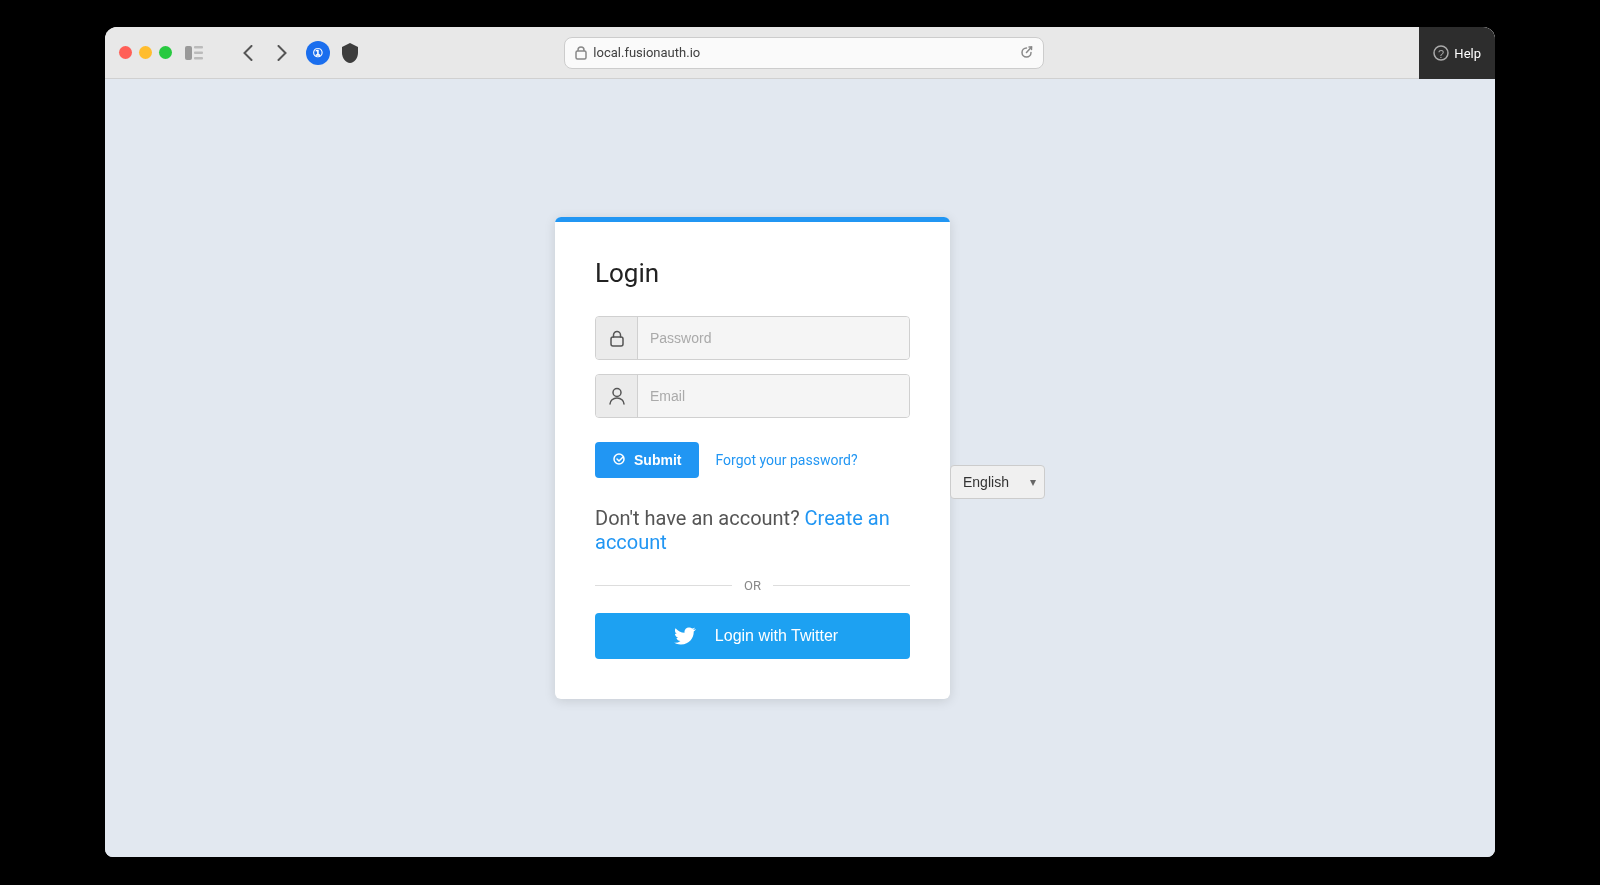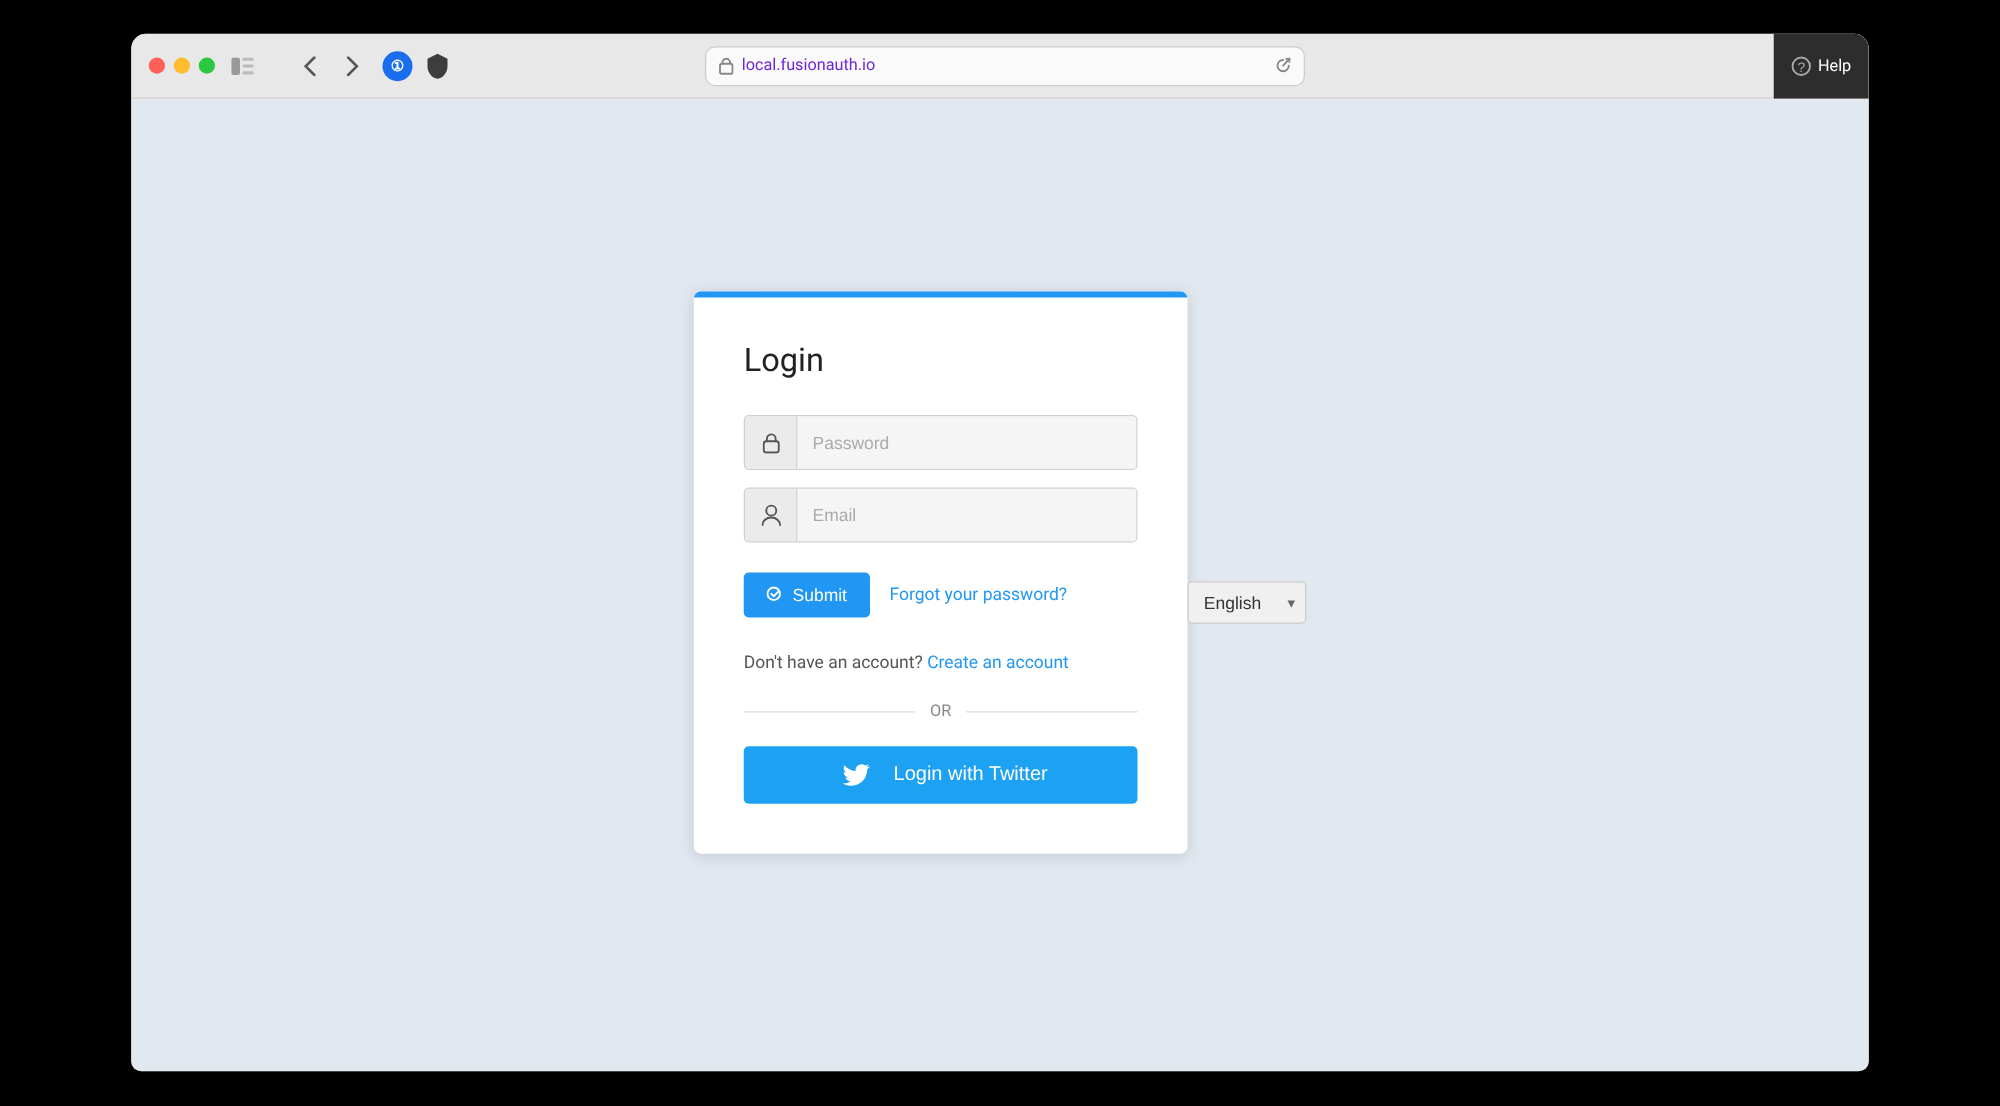--- a/index.html
+++ b/index.html
@@ -92,21 +92,21 @@
       width: 100%;
       height: 32px;
       background: #fafafa;
       border: 1px solid #ccc;
       border-radius: 8px;
       display: flex;
       align-items: center;
       padding: 0 10px;
       gap: 6px;
       font-size: 13px;
-      color: #6d28d9;
+      color: #404040;
     }
 
     .right-controls {
       display: flex;
       gap: 10px;
       align-items: center;
       margin-left: auto;
     }
 
     .help-btn {
@@ -209,36 +209,36 @@
       margin-bottom: 28px;
     }
 
     .submit-btn {
       background: #2196f3;
       color: #fff;
       border: none;
       border-radius: 4px;
       padding: 10px 18px;
       font-size: 14px;
-      font-weight: 400;
+      font-weight: 700;
       cursor: pointer;
       display: flex;
       align-items: center;
       gap: 7px;
     }
 
     .forgot-link {
       color: #2196f3;
       font-size: 14px;
       text-decoration: none;
       cursor: pointer;
     }
 
     .register-text {
-      font-size: 14px;
+      font-size: 20px;
       color: #555;
       margin-bottom: 24px;
     }
 
     .register-link {
       color: #2196f3;
       text-decoration: none;
       cursor: pointer;
     }
 

